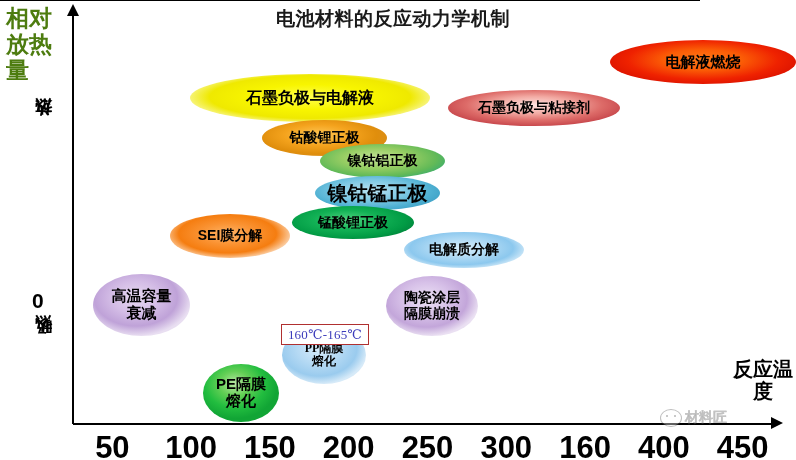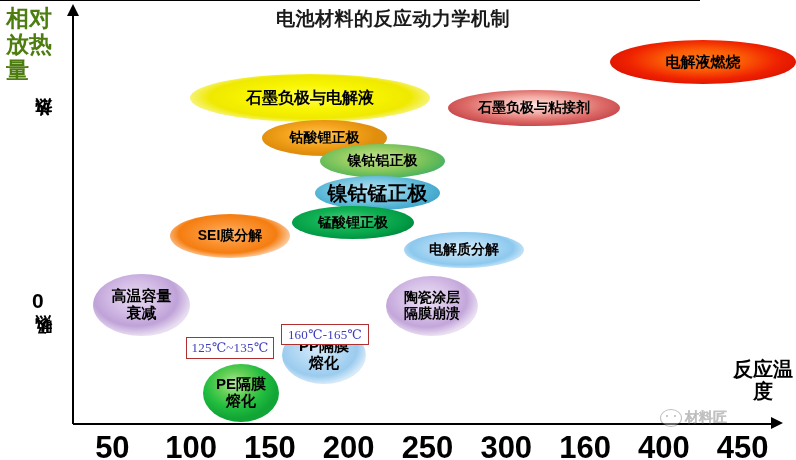--- a/index.html
+++ b/index.html
@@ -180,38 +180,35 @@
     <span>高温容量
 衰减</span>
   </div>
 
   <div class="blob" style="left:386px;top:276px;width:92px;height:60px;font-size:14px;
               background:radial-gradient(ellipse 58% 62% at 44% 38%, #ece1f5 0%, #d7c1e8 44%, #c3a6da 76%, rgba(195,166,218,0.35) 100%);">
     <span>陶瓷涂层
 隔膜崩溃</span>
   </div>
 
-  <div class="blob" style="left:282px;top:326px;width:84px;height:58px;font-size:15px;
-              background:radial-gradient(ellipse 58% 62% at 44% 38%, #d8ecfa 0%, #b6daf4 44%, #9acbee 78%, rgba(154,203,238,0.4) 100%);">
+  <div class="blob" style="left:282px;top:326px;width:84px;height:58px;font-size:12px;
+              background:radial-gradient(ellipse 58% 62% at 44% 38%, #d8ecfa 0%, #b6daf4 44%, #9acbee 78%, rgba(154,203,238,0.4) 100%);font-family:Liberation Serif, serif;">
     <span>PP隔膜
 熔化</span>
   </div>
 
   <div class="blob" style="left:203px;top:364px;width:76px;height:58px;font-size:15px;
               background:radial-gradient(ellipse 56% 60% at 42% 34%, #bbe8a6 0%, #63cf55 36%, #22bd3f 70%, #11a535 100%);">
     <span>PE隔膜
 熔化</span>
   </div>
 
   <div class="temp-box" style="left:281px;top:292px;width:86px;height:19px;margin-top:32px;">
     <span>160℃-165℃</span>
   </div>
 
-  <div class="temp-box" style="left:186px;top:337px;width:86px;height:20px;">
-    <span>125℃~135℃</span>
-  </div>
 
   <div id="watermark">
     <div class="wm-circle"></div>
     <div class="wm-text">材料匠</div>
   </div>
 
 </div>
 
 </body></html>

